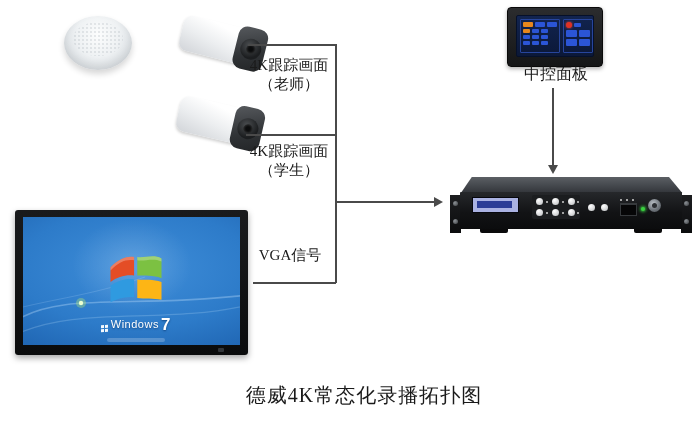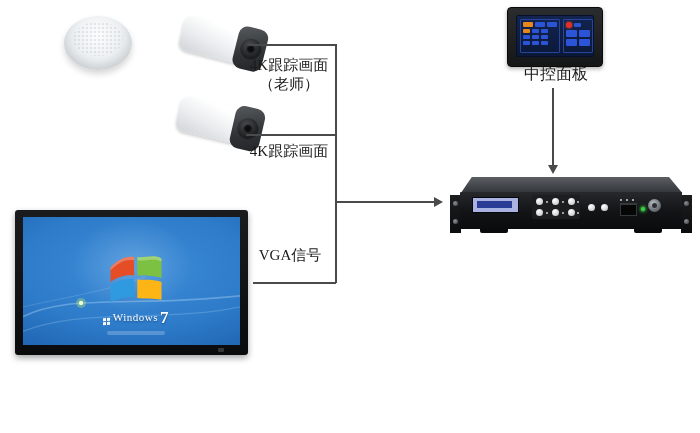--- a/index.html
+++ b/index.html
@@ -83,22 +83,22 @@
   .monitor{position:absolute;left:15px;top:210px;width:233px;height:145px;border-radius:3px;
        background:linear-gradient(180deg,#1a1b1d,#0a0b0c);box-shadow:0 3px 6px rgba(0,0,0,.35);}
   .mon-screen{position:absolute;left:8px;top:7px;right:8px;bottom:10px;overflow:hidden;
        background:radial-gradient(ellipse 135% 115% at 52% 40%,
          var(--wallpaper-center,#3f8ed9) 0%, #2d7bc9 40%, #1c60ad 72%, var(--wallpaper-edge,#144e90) 100%);}
   .mon-led{position:absolute;right:24px;bottom:3px;width:6px;height:4px;background:#33363a;border-radius:1px;}
   .swoosh{position:absolute;left:0;top:0;width:100%;height:100%;}
   .win-wrap{position:absolute;left:52%;top:27%;transform:translateX(-50%);text-align:center;width:110px;}
   .win-glow{position:absolute;left:50%;top:8px;transform:translate(-50%,-10%);width:130px;height:100px;
        background:radial-gradient(ellipse at center, rgba(255,255,255,.18), rgba(255,255,255,0) 65%);}
-  .win-text{position:relative;margin-top:1px;color:#ffffff;
-       font-family:Liberation Serif, serif;font-size:11px;letter-spacing:.5px;
+  .win-text{position:relative;margin-top:8px;color:#ffffff;
+       font-family:Liberation Sans, sans-serif;font-size:11px;letter-spacing:.5px;
        text-shadow:0 1px 2px rgba(0,40,90,.6);}
   .win-seven{font-size:17px;font-weight:bold;margin-left:2px;vertical-align:-2px;}
   .win-miniflag{display:inline-grid;grid-template-columns:3px 3px;grid-template-rows:3px 3px;gap:1px;
        margin-right:3px;vertical-align:0px;transform:skewY(-6deg);}
   .win-miniflag i{display:block;background:#fff;opacity:.95;}
   .win-sub{width:58px;height:4px;margin:3px auto 0;background:rgba(255,255,255,.22);border-radius:2px;}
 
   
   .mic-lbl{left:58px;top:73px;width:86px;font-size:17px;}
   .cam1-lbl{left:241px;top:56px;width:96px;}
@@ -131,20 +131,21 @@
   <div class="cam cam2">
     <div class="cam-body"></div>
     <div class="cam-front">
       <div class="cam-lens">
         <div class="cam-iris"></div>
       </div>
     </div>
   </div>
   <div class="lbl cam2-lbl">
     <div>4K跟踪画面</div>
+    <div>（学生）</div>
   </div>
 
   <div class="line h" style="left:248px;top:44px;width:88px"></div>
   <div class="line h" style="left:246px;top:134px;width:90px"></div>
   <div class="line v" style="left:335px;top:44px;height:239px"></div>
   <div class="line h" style="left:253px;top:282px;width:83px"></div>
   <div class="line h" style="left:336px;top:201px;width:98px"></div>
   <div class="arrow-r" style="left:434px;top:197px"></div>
   <div class="line v" style="left:552px;top:88px;height:78px"></div>
   <div class="arrow-d" style="left:548px;top:165px"></div>
@@ -259,13 +260,14 @@
               <i></i>
               <i></i>
             </span><span>Windows</span><span class="win-seven">7</span>
         </div>
         <div class="win-sub"></div>
       </div>
     </div>
     <div class="mon-led"></div>
   </div>
 
+  <div class="lbl title">德威4K常态化录播拓扑图</div>
 </div>
 
 </body></html>

